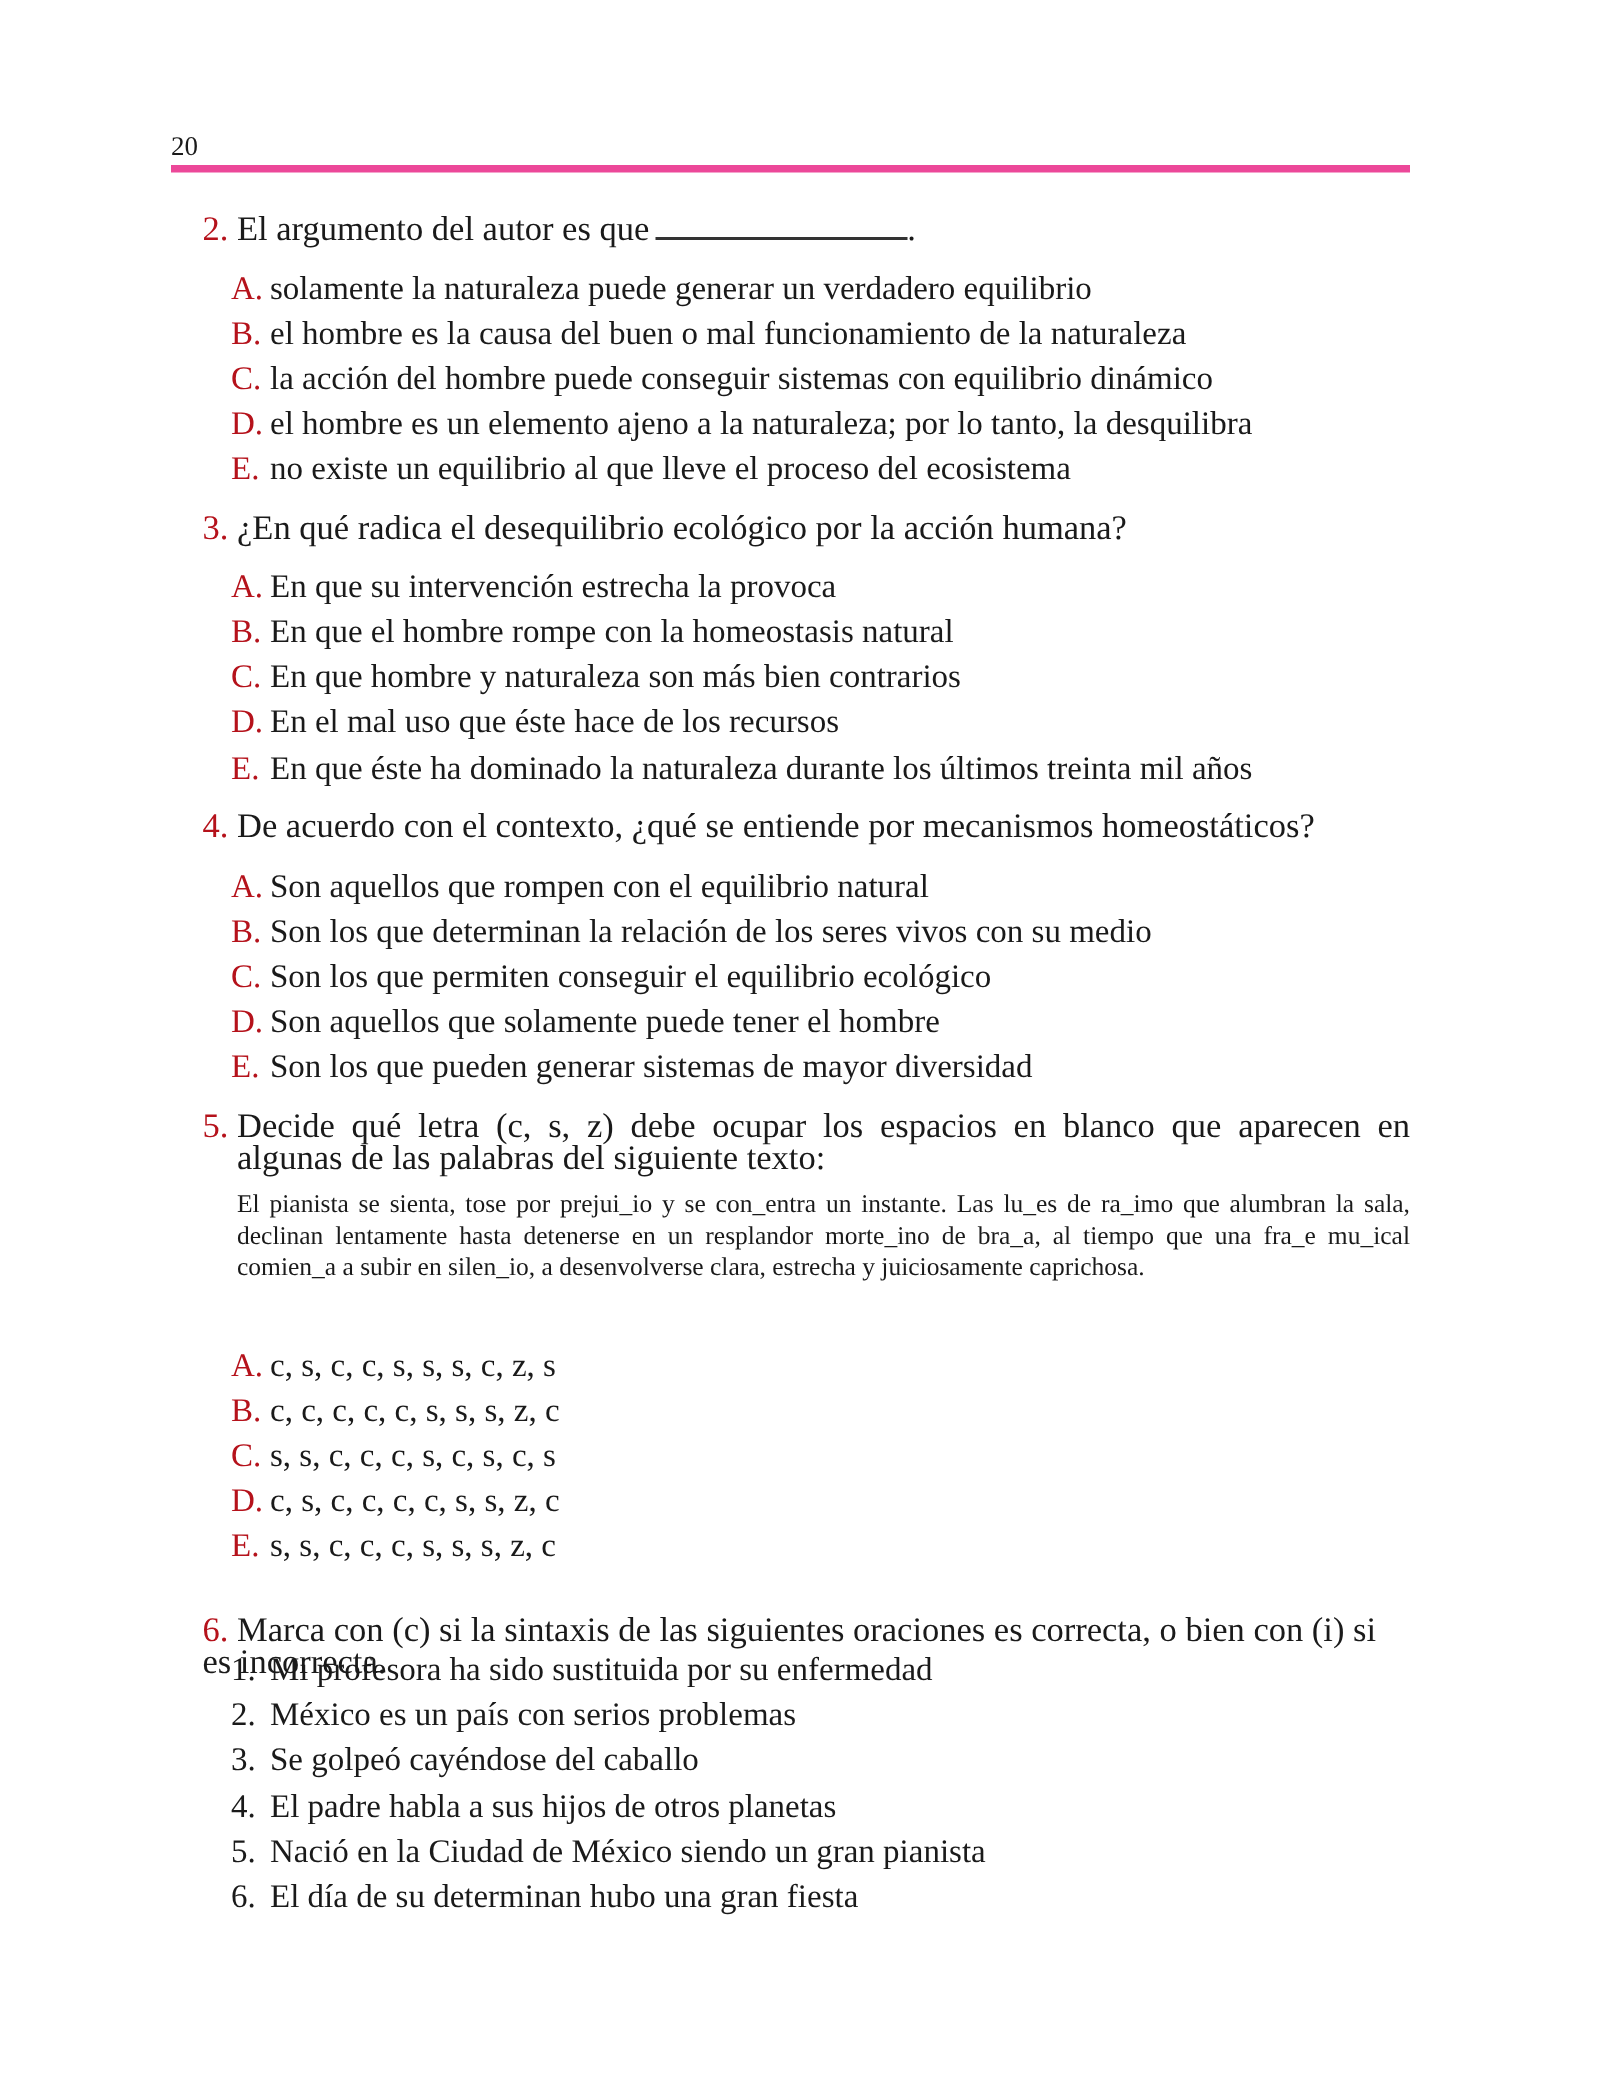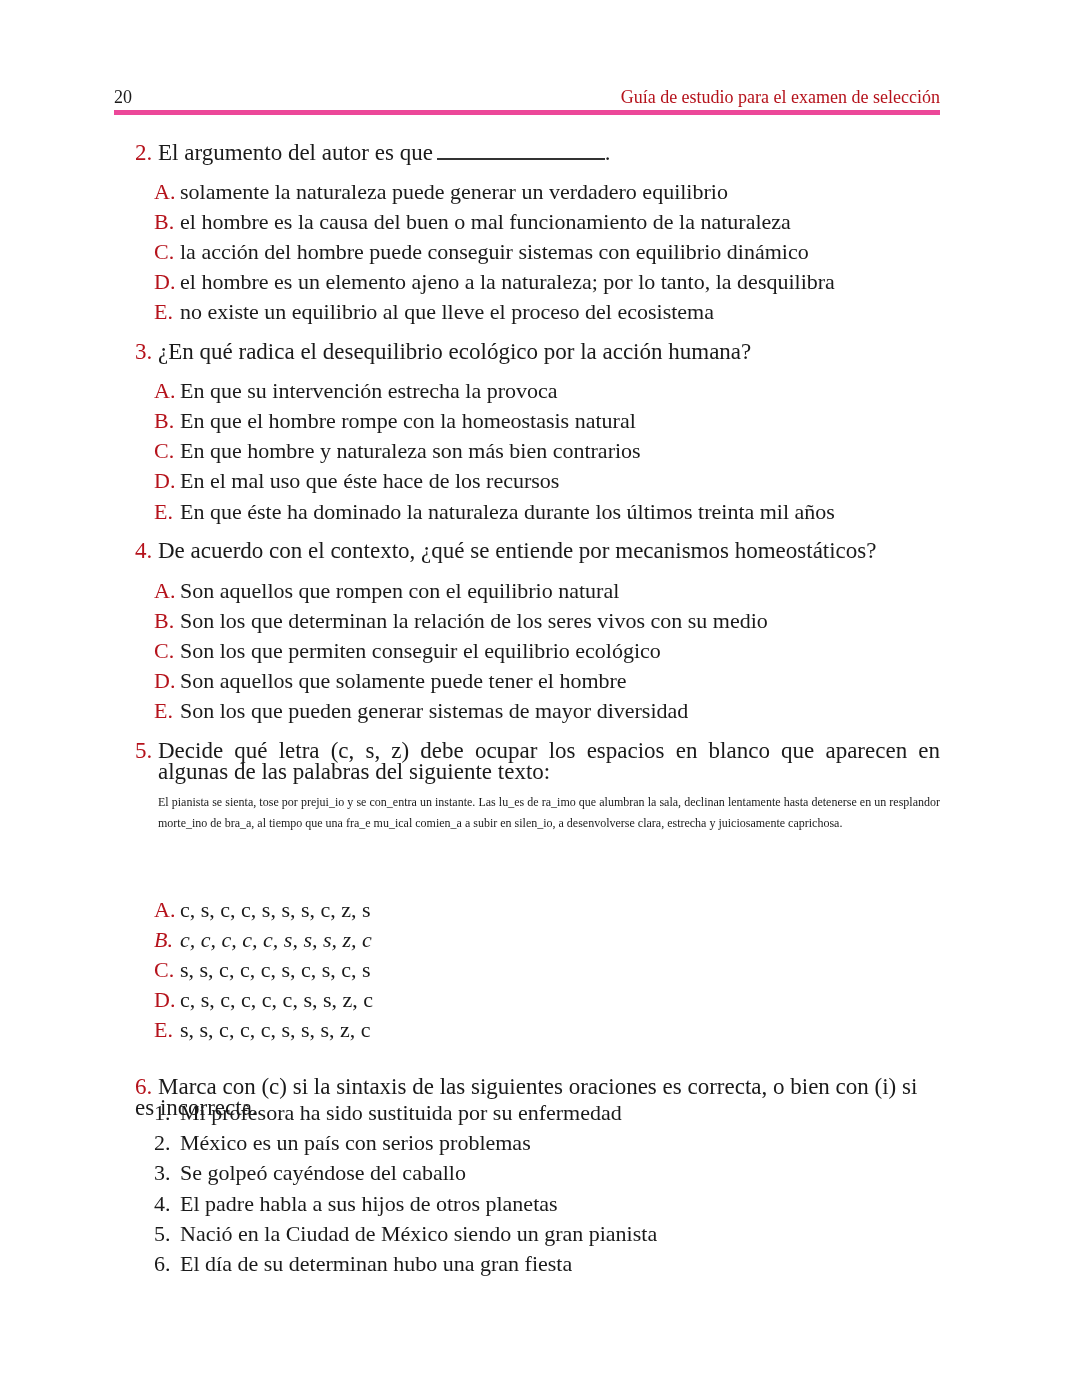--- a/index.html
+++ b/index.html
@@ -24,31 +24,30 @@
     .blank {
       display: inline-block; width: 168px; border-bottom: 2px solid #333; height: 14px;
       vertical-align: baseline; margin-left: 4px;
     }
     .opt {
       position: absolute; left: 154px; font-size: 22px; line-height: 21px; white-space: nowrap;
     }
     .olet { color: #b5121b; display: inline-block; width: 26px; text-align: left; }
     .onum { display: inline-block; width: 26px; text-align: left; color: #1a1a1a; }
     .passage {
-      position: absolute; left: 158px; width: 782px; font-size: 12px; line-height: 21px;
+      position: absolute; left: 158px; width: 782px; font-size: 17px; line-height: 21px;
       text-align: justify;
     }
     .qtext-block { text-align: justify; }
   </style>
 </head>
 <body>
 
 <div class="page-header">
   <span class="page-number">20</span>
-  <span class="running-title">Guía de estudio para el examen de selección</span>
 </div>
 
 <div class="content">
 
   <div class="q" style="top:142px;">
     <span class="qnum">2.</span><span class="qtext">El argumento del autor es que</span><span class="blank"></span><span>.</span>
   </div>
   <div class="opt" style="top:181px;"><span class="olet">A.</span><span>solamente la naturaleza puede generar un verdadero equilibrio</span></div>
   <div class="opt" style="top:211px;"><span class="olet">B.</span><span>el hombre es la causa del buen o mal funcionamiento de la naturaleza</span></div>
   <div class="opt" style="top:241px;"><span class="olet">C.</span><span>la acción del hombre puede conseguir sistemas con equilibrio dinámico</span></div>
@@ -72,21 +71,21 @@
   <div class="opt" style="top:640px;"><span class="olet">C.</span><span>Son los que permiten conseguir el equilibrio ecológico</span></div>
   <div class="opt" style="top:670px;"><span class="olet">D.</span><span>Son aquellos que solamente puede tener el hombre</span></div>
   <div class="opt" style="top:700px;"><span class="olet">E.</span><span>Son los que pueden generar sistemas de mayor diversidad</span></div>
 
   <div class="q" style="top:740px;">
     <span class="qnum">5.</span>
     <div class="qbody qtext-block">Decide qué letra (c, s, z) debe ocupar los espacios en blanco que aparecen en algunas de las palabras del siguiente texto:</div>
   </div>
   <div class="passage" style="top:792px;">El pianista se sienta, tose por prejui_io y se con_entra un instante. Las lu_es de ra_imo que alumbran la sala, declinan lentamente hasta detenerse en un resplandor morte_ino de bra_a, al tiempo que una fra_e mu_ical comien_a a subir en silen_io, a desenvolverse clara, estrecha y juiciosamente caprichosa.</div>
   <div class="opt" style="top:899px;"><span class="olet">A.</span><span>c, s, c, c, s, s, s, c, z, s</span></div>
-  <div class="opt" style="top:929px;font-style:italic;"><span class="olet">B.</span><span>c, c, c, c, c, s, s, s, z, c</span></div>
+  <div class="opt" style="top:929px;"><span class="olet">B.</span><span>c, c, c, c, c, s, s, s, z, c</span></div>
   <div class="opt" style="top:959px;"><span class="olet">C.</span><span>s, s, c, c, c, s, c, s, c, s</span></div>
   <div class="opt" style="top:989px;"><span class="olet">D.</span><span>c, s, c, c, c, c, s, s, z, c</span></div>
   <div class="opt" style="top:1019px;"><span class="olet">E.</span><span>s, s, c, c, c, s, s, s, z, c</span></div>
 
   <div class="q" style="top:1056px;margin-top:20px;">
     <span class="qnum">6.</span><span class="qtext">Marca con (c) si la sintaxis de las siguientes oraciones es correcta, o bien con (i) si es incorrecta.</span>
   </div>
   <div class="opt" style="top:1102px;"><span class="onum">1.</span><span>Mi profesora ha sido sustituida por su enfermedad</span></div>
   <div class="opt" style="top:1132px;"><span class="onum">2.</span><span>México es un país con serios problemas</span></div>
   <div class="opt" style="top:1162px;"><span class="onum">3.</span><span>Se golpeó cayéndose del caballo</span></div>

